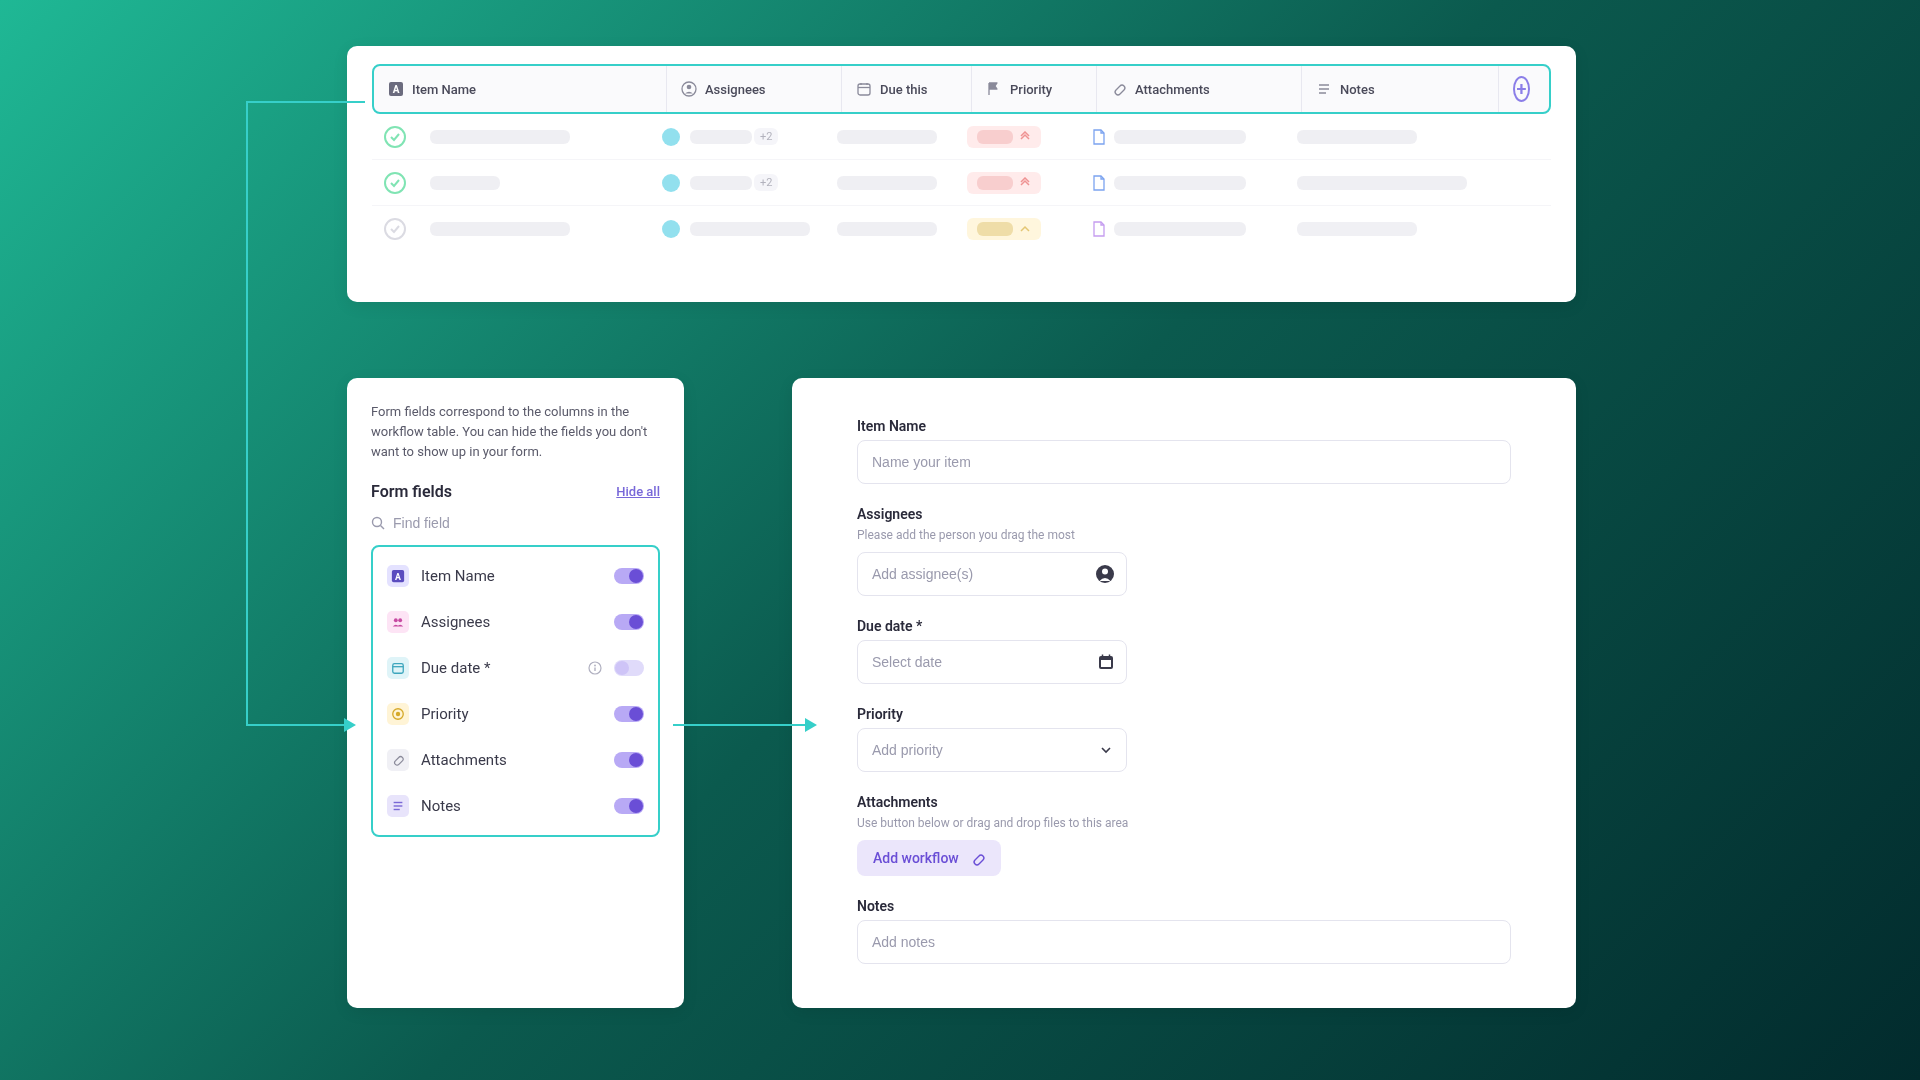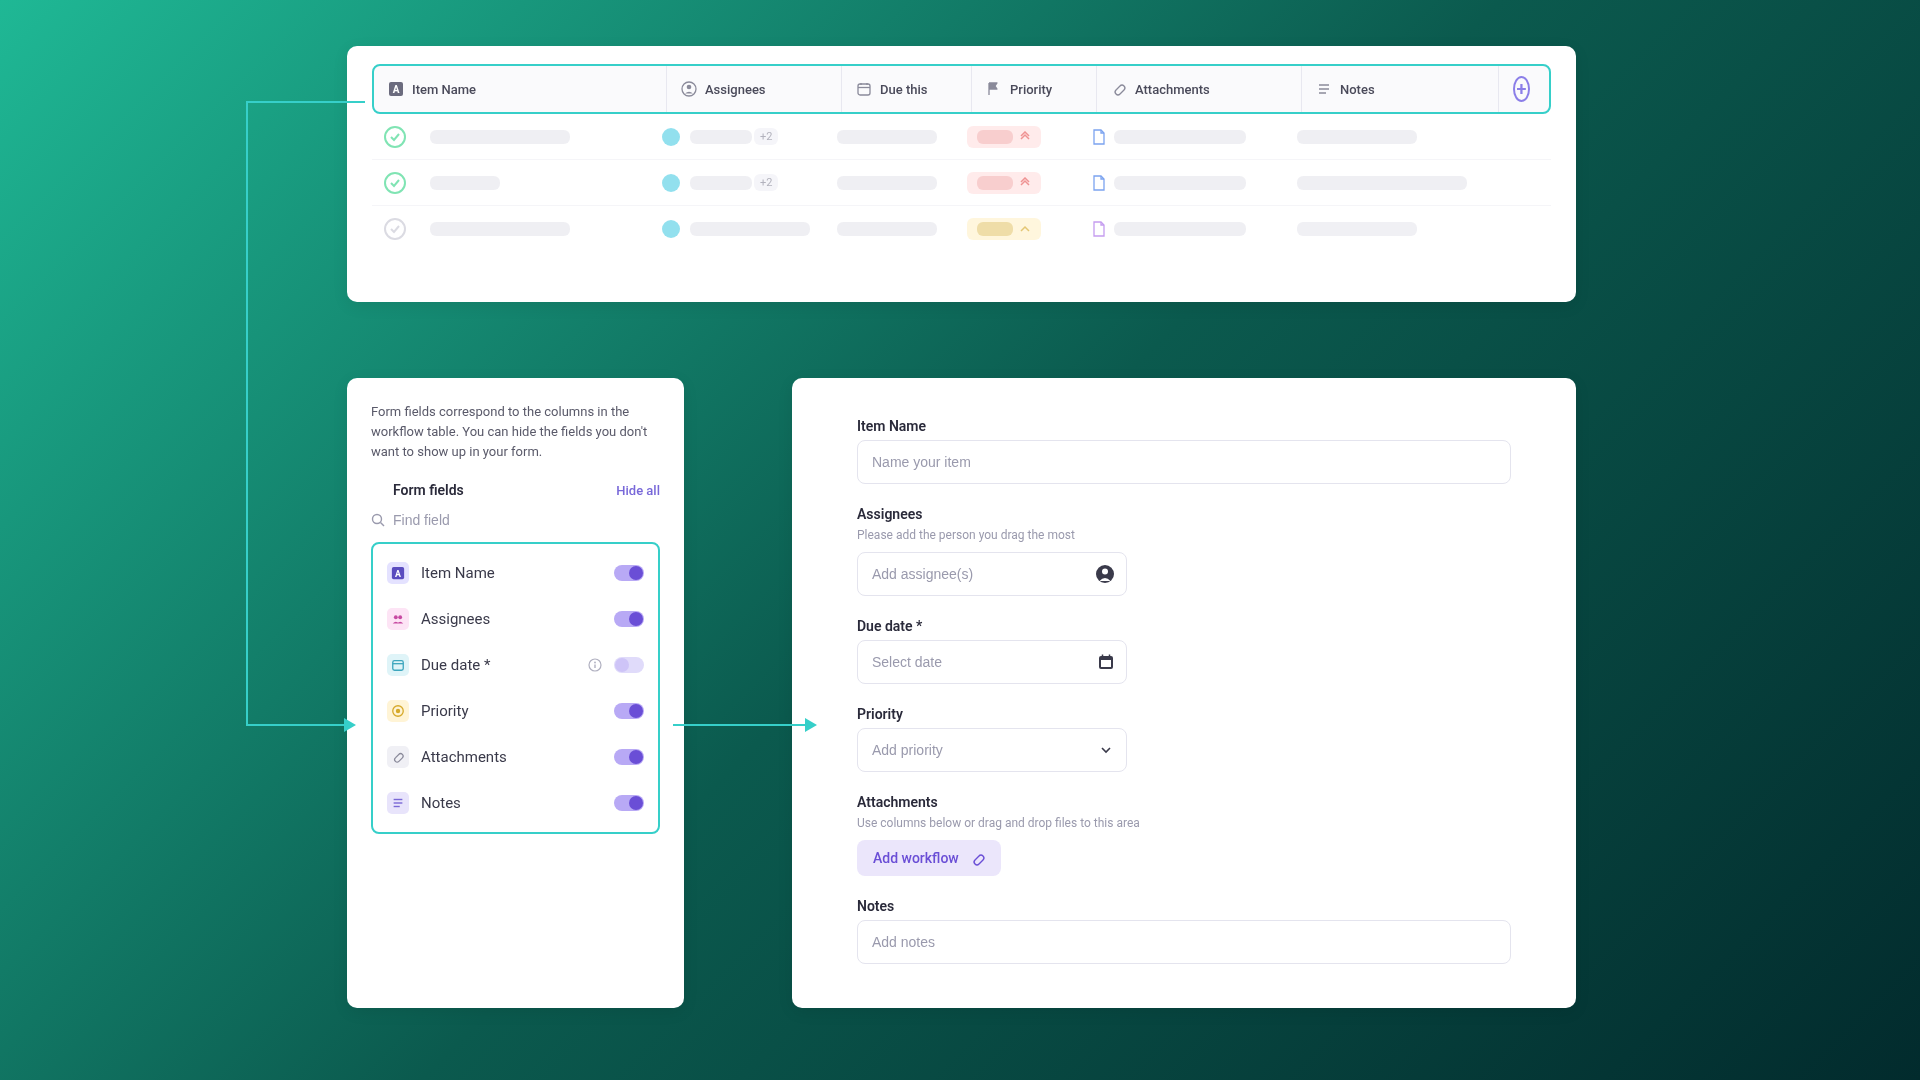--- a/index.html
+++ b/index.html
@@ -62,22 +62,22 @@
 .cell { display:flex; align-items:center; }
 .cell-item { width: 232px; }
 .cell-assign { width: 175px; gap:2px; }
 .cell-due { width: 130px; }
 .cell-prio { width: 125px; }
 .cell-att { width: 205px; gap:8px; }
 .cell-notes { width: 197px; }
 
 .panel-desc { font-size: 13px; color: #5a5a6a; line-height: 1.55; margin-bottom: 20px; }
 .panel-head { display:flex; justify-content:space-between; align-items:center; margin-bottom:14px; }
-.panel-title { font-size: 14px; font-weight: 600; color: #2a2a3a; margin-left: 22px; }
-.hide-all { font-size: 13px; color: #7868d9; cursor:pointer; font-weight:500; }
+.panel-title { font-size: 16px; font-weight: 600; color: #2a2a3a; }
+.hide-all { font-size: 13px; color: #7868d9; cursor:pointer; font-weight:500;text-decoration:underline; }
 .search-row { display:flex; align-items:center; gap:8px; margin-bottom:14px; color:#9a9aad; }
 .search-row input { border:none; outline:none; font-size:14px; color:#3a3a4a; flex:1; }
 .search-row input::placeholder { color:#9a9aad; }
 .fields-box { border: 2px solid #36cfc9; border-radius: 8px; padding: 6px 0; }
 .field-row { display:flex; align-items:center; padding: 12px 14px; gap:12px; }
 .field-ico { width:22px; height:22px; border-radius:5px; display:flex; align-items:center; justify-content:center; flex-shrink:0; }
 .field-lbl { flex:1; font-size:15px; color:#3a3a4a; }
 .info-ico { width:14px; height:14px; color:#b0b0c0; }
 .toggle { width:30px; height:16px; border-radius:10px; position:relative; cursor:pointer; }
 .toggle.on { background:#b8a9f5; }
@@ -415,21 +415,21 @@
       <input class="f-inp" placeholder="Add priority" style="">
       <span class="chev">
           <svg width="14" height="14" viewBox="0 0 14 14">
             <path d="M3 5 L7 9 L11 5" fill="none" stroke="#3a3a4a" stroke-width="1.6"></path>
           </svg>
         </span>
     </div>
   </div>
   <div class="f-group">
     <label class="f-label">Attachments</label>
-    <div class="f-hint">Use columns below or drag and drop files to this area</div>
+    <div class="f-hint">Use button below or drag and drop files to this area</div>
     <div class="add-docs-btn">
       <span>Add workflow</span>
       <svg width="16" height="16" viewBox="0 0 16 16">
           <path d="M11 5 L6 10 Q4 12 6 14 Q8 16 10 14 L14 10 Q16 8 14 6 Q12 4 10 6 L6.5 9.5" fill="none" stroke="#6a4ed6" stroke-width="1.4"></path>
         </svg>
     </div>
   </div>
   <div class="f-group">
     <label class="f-label">Notes</label>
     <input class="f-inp f-inp-full" placeholder="Add notes" style="">

